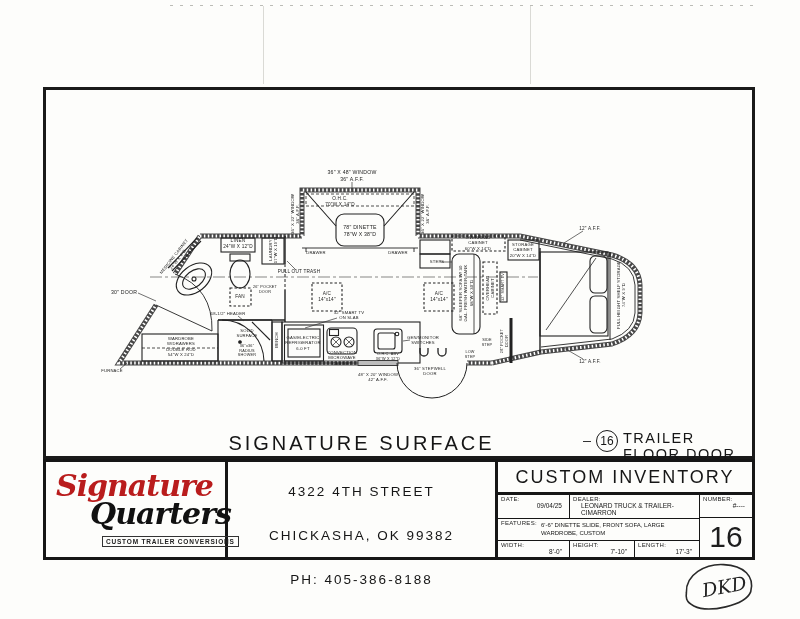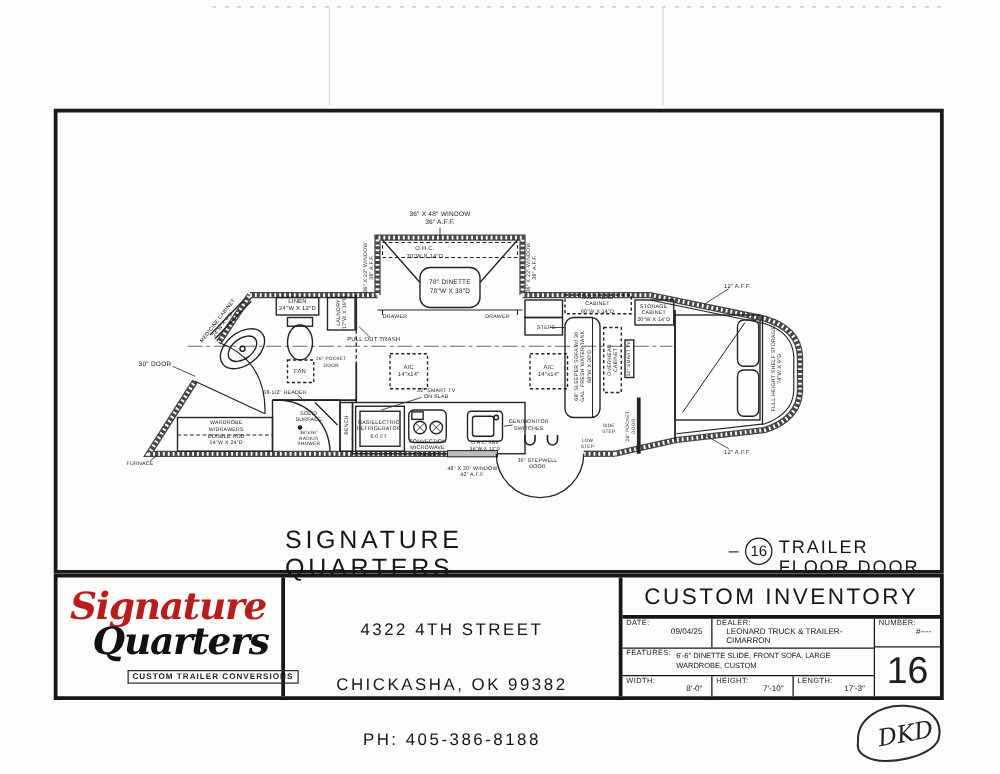--- a/index.html
+++ b/index.html
@@ -24,21 +24,21 @@
                font-size:12px;display:flex;align-items:center;justify-content:center;box-sizing:border-box;}
   .note-right{flex:1;}
   .note-title{font-size:14.5px;letter-spacing:1.5px;border-bottom:1.8px solid #1a1a1a;padding-bottom:2px;}
   .note-scale{font-size:6.5px;letter-spacing:.4px;padding-top:2px;}
   
   .band{position:absolute;left:43px;top:459px;width:712px;height:101px;border:3px solid #161616;
         box-sizing:border-box;display:flex;background:#fdfdfb;}
   .logo-box{width:182px;border-right:3px solid #161616;box-sizing:border-box;position:relative;}
   .script1{position:absolute;left:10px;top:6px;font-family:"DejaVu Serif",serif;
            font-style:italic;font-weight:700;font-size:30px;letter-spacing:-1px;color:#b91c1c;}
-  .script2{position:absolute;left:28px;top:34px;font-family:"DejaVu Serif",serif;
+  .script2{position:absolute;left:44px;top:34px;font-family:"DejaVu Serif",serif;
            font-style:italic;font-weight:700;font-size:30px;letter-spacing:-1px;color:#111;}
   .tagline{position:absolute;left:56px;top:74px;border:1px solid #333;padding:1px 3px;
            font-size:6.5px;letter-spacing:.8px;font-weight:700;color:#222;white-space:nowrap;}
   .address-box{width:270px;border-right:3px solid #161616;box-sizing:border-box;
                display:flex;flex-direction:column;align-items:center;justify-content:center;gap:5px;}
   .co-name{font-size:20px;letter-spacing:3px;}
   .co-line{font-size:13.5px;letter-spacing:2px;margin-top:24px;}
   .inventory-box{flex:1;display:flex;flex-direction:column;box-sizing:border-box;}
   .inv-title{height:30px;border-bottom:3px solid #161616;display:flex;align-items:center;
              justify-content:center;font-size:18px;letter-spacing:2px;}
@@ -276,21 +276,21 @@
     </div>
   </div>
 
   <div class="band">
     <div class="logo-box">
       <div class="script1">Signature</div>
       <div class="script2">Quarters</div>
       <div class="tagline">CUSTOM TRAILER CONVERSIONS</div>
     </div>
     <div class="address-box">
-      <div class="co-name">SIGNATURE QUARTERS</div>
+      <div class="co-name">SIGNATURE SURFACE</div>
       <div class="co-line">4322 4TH STREET</div>
       <div class="co-line">CHICKASHA, OK 99382</div>
       <div class="co-line">PH: 405-386-8188</div>
     </div>
     <div class="inventory-box">
       <div class="inv-title">CUSTOM INVENTORY</div>
       <div class="inv-body">
         <div class="inv-main">
           <div class="inv-row row1">
             <div class="cell cell-date br">

